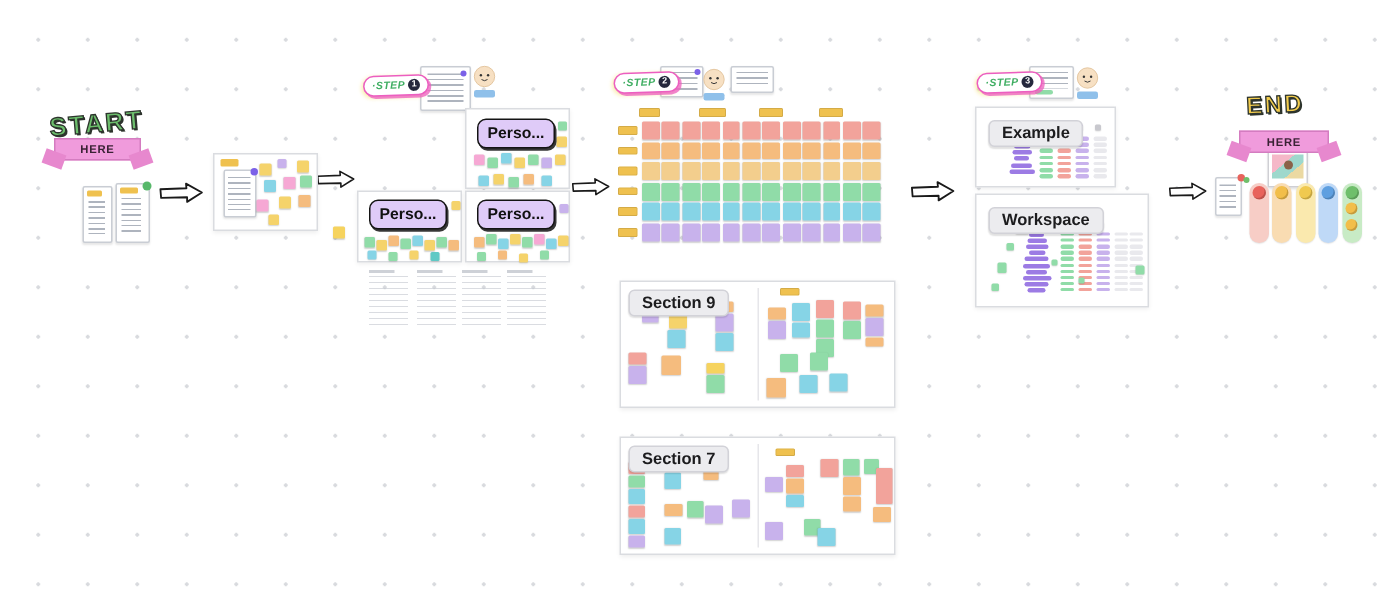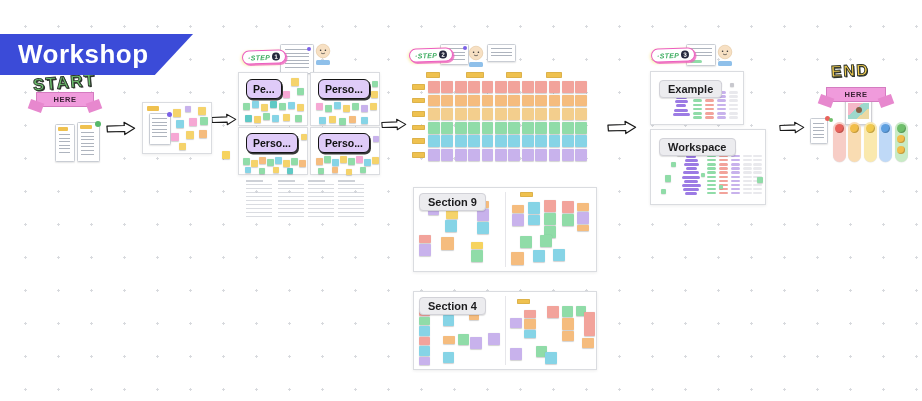--- a/index.html
+++ b/index.html
@@ -62,23 +62,20 @@
   .photo{position:absolute;background:#fff;border:1px solid #CFCFD4;box-shadow:0 1px 2px rgba(0,0,0,.18);}
   .photo-img{position:absolute;inset:2px 2px 5px 2px;
     background:linear-gradient(140deg,#F5B8C8 0 38%,#9ED8CC 38% 68%,#EBD9A2 68%);}
   .photo-img::after{content:"";position:absolute;left:38%;top:22%;width:6px;height:6px;border-radius:50%;background:#8A6248;}
 </style>
 </head>
 <body>
 
 <div id="canvas">
 
-  <div class="banner">
-    <span>Workshop</span>
-  </div>
 
   <div class="bubble-title" style="left:33px;top:73px;font-size:17px;color:#6CBE6C;transform:rotate(-5deg);">START</div>
   <div class="ribbon" style="left:36px;top:92px;width:56px;height:13px;">
     <span>HERE</span>
   </div>
 
   <div class="card" style="left:55px;top:124px;width:18px;height:36px;">
     <div class="tagtop" style="left:2px;top:2px;width:10px;height:4px;"></div>
     <div class="doclines" style="left:3px;top:9px;right:4px;bottom:5px;"></div>
   </div>
@@ -148,41 +145,20 @@
   <div class="face-wrap" style="left:315px;top:43px;width:16px;height:24px;">
     <svg width="16" height="16" viewBox="0 0 20 20">
         <circle cx="10" cy="10" r="8.5" fill="#F7E0C3" stroke="#E3C49E" stroke-width=".8"></circle>
         <circle cx="7" cy="9" r="1" fill="#333"></circle>
         <circle cx="13" cy="9" r="1" fill="#333"></circle>
         <path d="M7.5 12.5 Q10 14.5 12.5 12.5" stroke="#333" stroke-width=".8" fill="none"></path>
       </svg>
     <div class="face-tag" style="left:1px;top:17px;width:14px;height:5px;"></div>
   </div>
 
-  <div class="frame" style="left:238px;top:72px;width:68px;height:52px;">
-    <div class="plabel" style="left:7px;top:6px;">Pe...</div>
-    <div class="gen">
-        <div class="sticky" style="left: 52px; top: 5px; width: 8px; height: 8px; background: rgb(245, 211, 107);"></div>
-        <div class="sticky" style="left: 58px; top: 15px; width: 7px; height: 7px; background: rgb(144, 220, 168);"></div>
-        <div class="sticky" style="left: 44px; top: 18px; width: 7px; height: 7px; background: rgb(246, 168, 212);"></div>
-        <div class="sticky" style="left: 4px; top: 30px; width: 7px; height: 7px; background: rgb(144, 220, 168);"></div>
-        <div class="sticky" style="left: 13px; top: 28px; width: 7px; height: 7px; background: rgb(134, 212, 230);"></div>
-        <div class="sticky" style="left: 22px; top: 31px; width: 7px; height: 7px; background: rgb(245, 211, 107);"></div>
-        <div class="sticky" style="left: 31px; top: 28px; width: 7px; height: 7px; background: rgb(95, 201, 197);"></div>
-        <div class="sticky" style="left: 40px; top: 30px; width: 7px; height: 7px; background: rgb(144, 220, 168);"></div>
-        <div class="sticky" style="left: 49px; top: 29px; width: 7px; height: 7px; background: rgb(134, 212, 230);"></div>
-        <div class="sticky" style="left: 58px; top: 31px; width: 7px; height: 7px; background: rgb(245, 211, 107);"></div>
-        <div class="sticky" style="left: 6px; top: 42px; width: 7px; height: 7px; background: rgb(95, 201, 197);"></div>
-        <div class="sticky" style="left: 15px; top: 43px; width: 7px; height: 7px; background: rgb(245, 211, 107);"></div>
-        <div class="sticky" style="left: 24px; top: 40px; width: 7px; height: 7px; background: rgb(144, 220, 168);"></div>
-        <div class="sticky" style="left: 33px; top: 42px; width: 7px; height: 7px; background: rgb(134, 212, 230);"></div>
-        <div class="sticky" style="left: 44px; top: 41px; width: 7px; height: 7px; background: rgb(245, 211, 107);"></div>
-        <div class="sticky" style="left: 56px; top: 42px; width: 7px; height: 7px; background: rgb(144, 220, 168);"></div>
-      </div>
-  </div>
   <div class="frame" style="left:310px;top:72px;width:68px;height:52px;">
     <div class="plabel" style="left:7px;top:6px;">Perso...</div>
     <div class="gen">
         <div class="sticky" style="left: 61px; top: 8px; width: 6px; height: 6px; background: rgb(144, 220, 168);"></div>
         <div class="sticky" style="left: 60px; top: 18px; width: 7px; height: 7px; background: rgb(245, 211, 107);"></div>
         <div class="sticky" style="left: 5px; top: 30px; width: 7px; height: 7px; background: rgb(246, 168, 212);"></div>
         <div class="sticky" style="left: 14px; top: 32px; width: 7px; height: 7px; background: rgb(144, 220, 168);"></div>
         <div class="sticky" style="left: 23px; top: 29px; width: 7px; height: 7px; background: rgb(134, 212, 230);"></div>
         <div class="sticky" style="left: 32px; top: 32px; width: 7px; height: 7px; background: rgb(245, 211, 107);"></div>
         <div class="sticky" style="left: 41px; top: 30px; width: 7px; height: 7px; background: rgb(144, 220, 168);"></div>
@@ -406,21 +382,21 @@
         <div class="sticky lined" style="left: 122px; top: 54px; width: 11px; height: 11px; background: rgb(144, 220, 168);"></div>
         <div class="sticky lined" style="left: 131px; top: 60px; width: 12px; height: 12px; background: rgb(134, 212, 230);"></div>
         <div class="sticky lined" style="left: 133px; top: 14px; width: 12px; height: 12px; background: rgb(242, 163, 155);"></div>
         <div class="sticky lined" style="left: 148px; top: 14px; width: 11px; height: 11px; background: rgb(144, 220, 168);"></div>
         <div class="sticky lined" style="left: 148px; top: 26px; width: 12px; height: 12px; background: rgb(245, 188, 126);"></div>
         <div class="sticky lined" style="left: 148px; top: 39px; width: 12px; height: 10px; background: rgb(245, 188, 126);"></div>
         <div class="sticky lined" style="left: 162px; top: 14px; width: 10px; height: 10px; background: rgb(144, 220, 168);"></div>
         <div class="sticky lined" style="left: 170px; top: 20px; width: 11px; height: 24px; background: rgb(242, 163, 155);"></div>
         <div class="sticky lined" style="left: 168px; top: 46px; width: 12px; height: 10px; background: rgb(245, 188, 126);"></div>
       </div>
-    <div class="glabel md" style="left:5px;top:5px;">Section 4</div>
+    <div class="glabel md" style="left:5px;top:5px;">Section 7</div>
   </div>
 
   <div class="step-sticker" style="left:651px;top:48px;">
     <span class="step-prefix">·STEP</span>
     <span class="step-num">3</span>
   </div>
   <div class="card" style="left:686px;top:44px;width:28px;height:20px;">
     <div class="doclines" style="left:3px;top:3px;right:3px;bottom:6px;"></div>
     <div class="pill" style="left:3px;bottom:2px;width:12px;height:3px;background:#90DCA8;"></div>
   </div>

